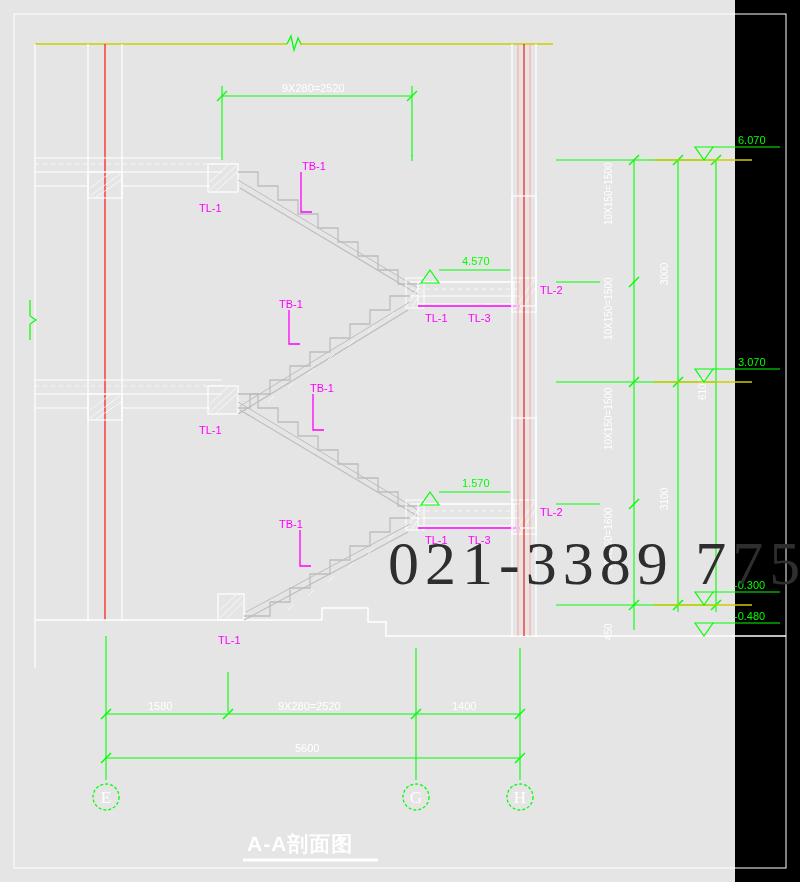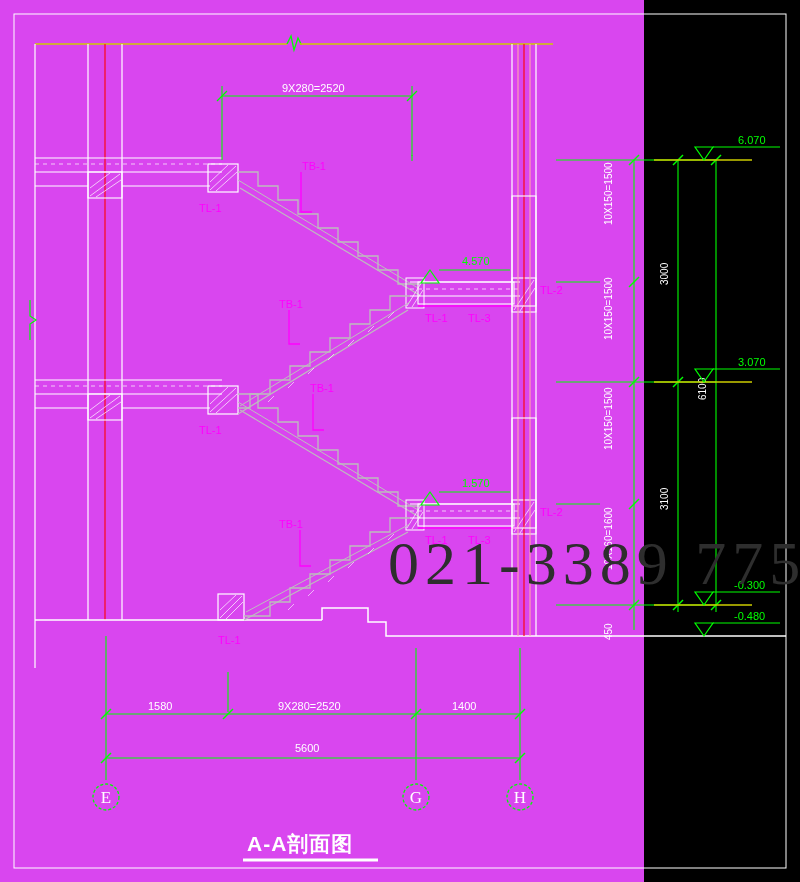--- a/index.html
+++ b/index.html
@@ -1,19 +1,19 @@
 <!DOCTYPE html>
 <html><head>
 <meta charset="utf-8">
 <title>A-A剖面图</title>
 <style>
   html,body{margin:0;padding:0;background:#000;}
   body{width:800px;height:882px;overflow:hidden;
        font-family:"Liberation Sans","DejaVu Sans",sans-serif;}
-  #cad-root{position:relative;width:644px;height:882px;background:#d946ef;}
+  #cad-root{position:relative;width:735px;height:882px;background:#e5e5e5;}
   svg#cad{position:absolute;left:0;top:0;width:800px;height:882px;display:block;}
   .wm{
     position:absolute;left:388px;top:528px;
     font-family:"Liberation Serif","DejaVu Serif",serif;
     font-size:62px;letter-spacing:6px;color:#2e2e2e;
     white-space:nowrap;pointer-events:none;user-select:none;
   }
   text{font-family:"Liberation Sans","DejaVu Sans",sans-serif;}
   .t-white{fill:#ffffff;}
   .t-green{fill:#00ff00;}

